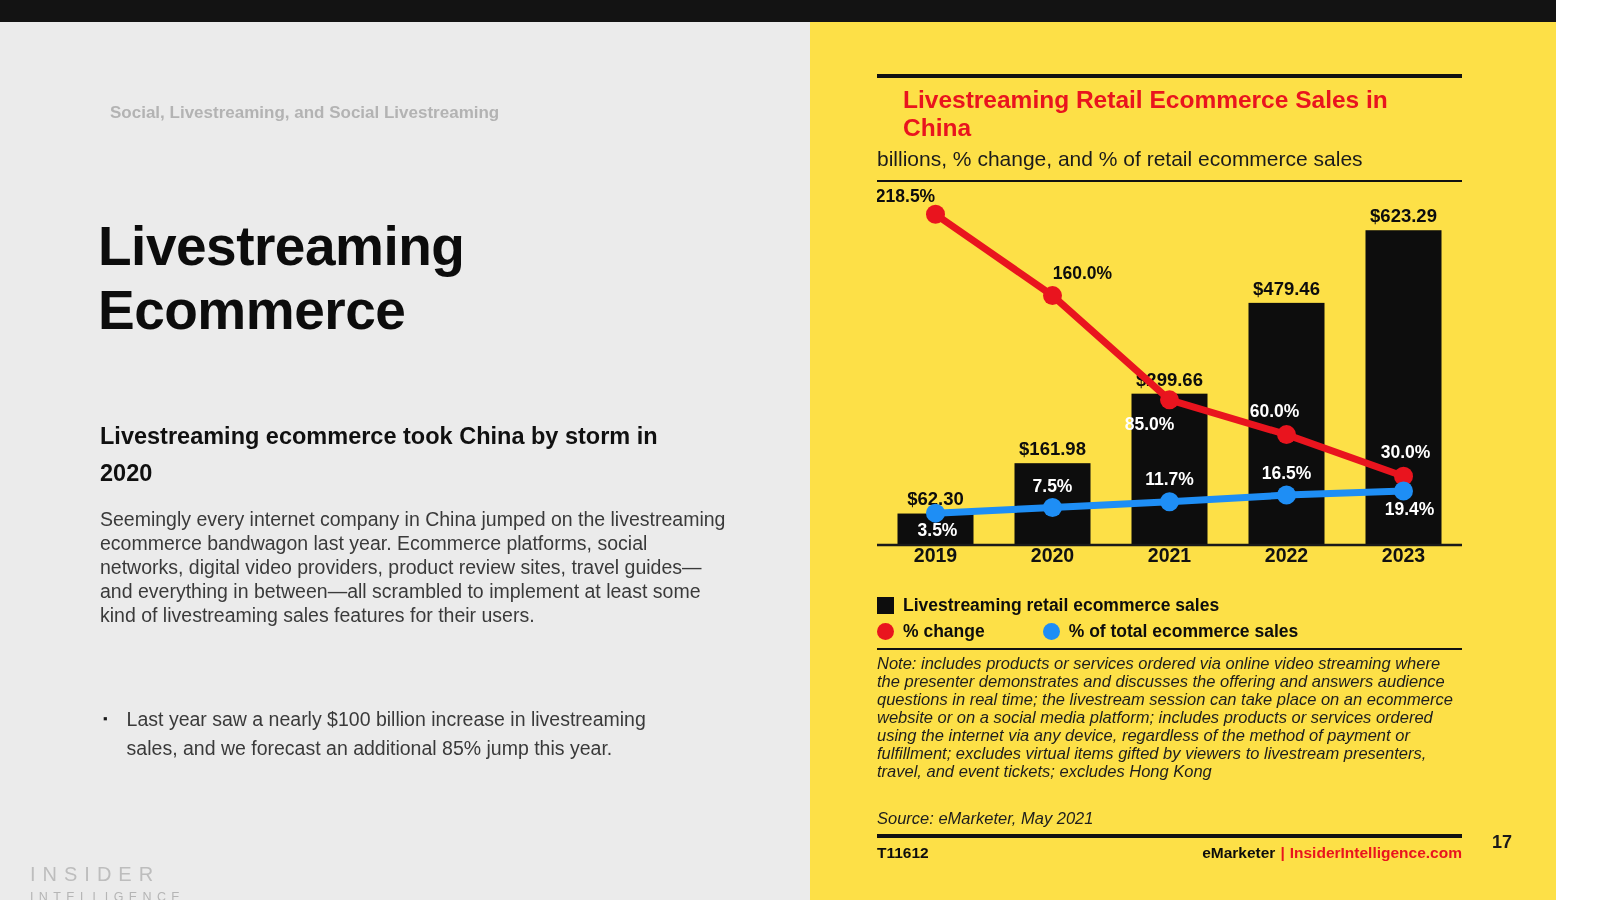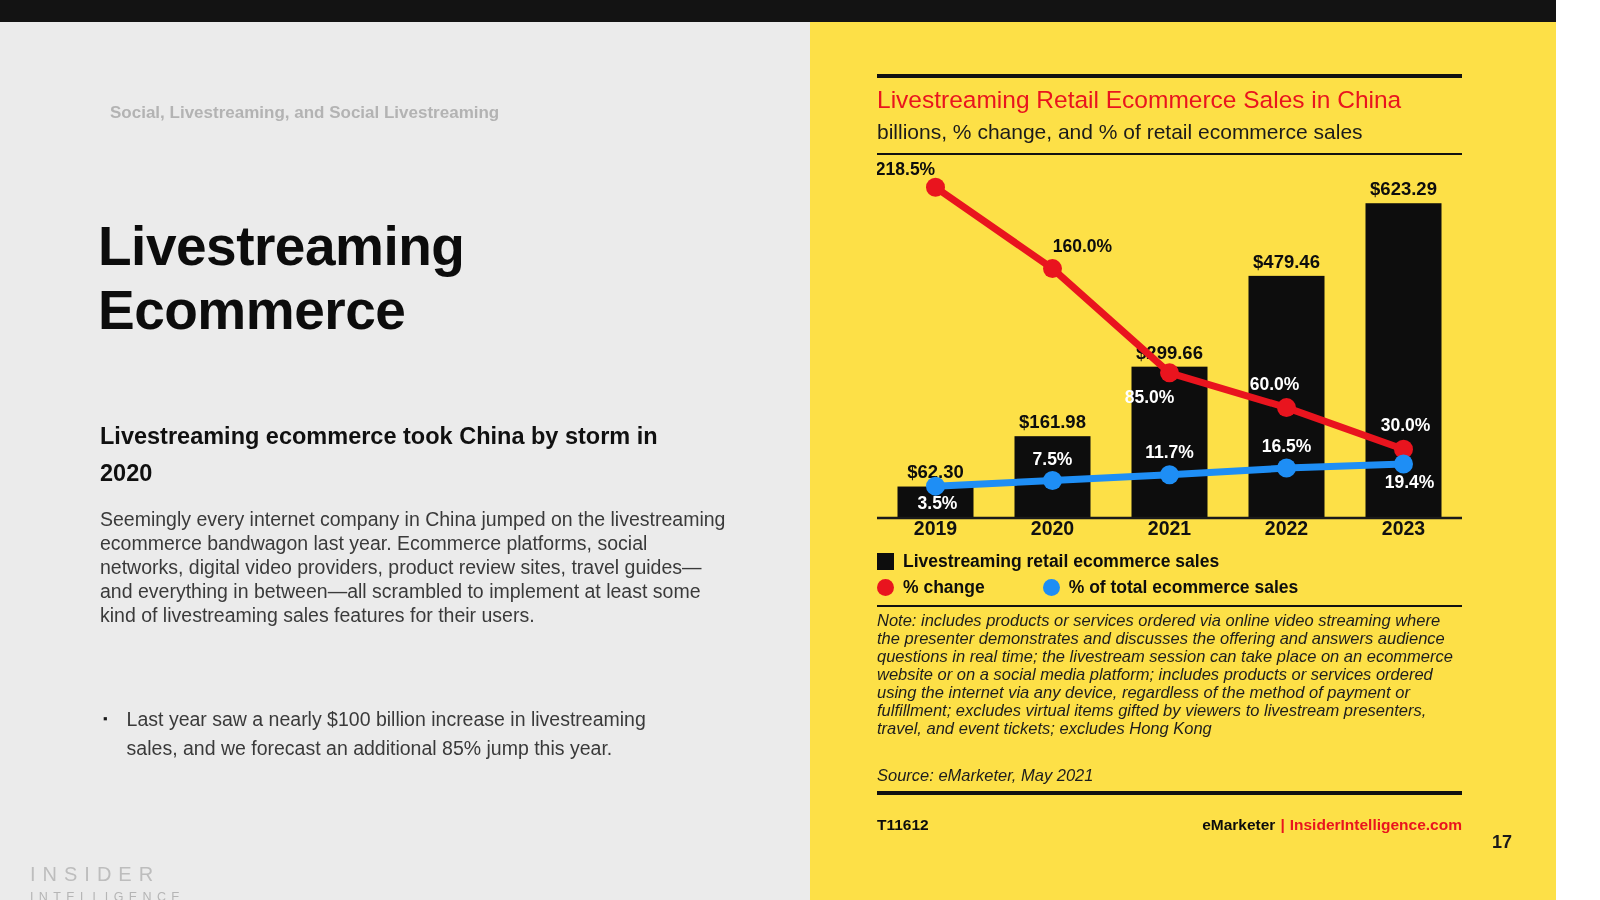--- a/index.html
+++ b/index.html
@@ -22,38 +22,38 @@
   .logo-line1{font-size:20px;letter-spacing:7px;}
   .logo-line2{font-size:12.5px;letter-spacing:5.4px;margin-top:4px;color:#b5b5b5;}
   
   .strip-black{position:absolute;left:1577px;top:0;width:23px;height:413px;background:#131313;}
   .strip-gray{position:absolute;left:1577px;top:413px;width:23px;height:350px;background:#f3f3f3;}
   .strip-red{position:absolute;left:1577px;top:763px;width:23px;height:137px;background:#e8121f;}
   
   .chart{position:absolute;left:877px;top:74px;width:585px;}
   .rule-thick{height:4px;background:#111;}
   .rule-thin{height:2px;background:#111;}
-  .chart-title{color:#e9141e;font-size:24.5px;font-weight:400;line-height:27.5px;margin-top:8px;}
+  .chart-title{color:#e9141e;font-size:24.5px;font-weight:700;line-height:27.5px;margin-top:8px;margin-left:26px;}
   .chart-subtitle{font-size:21px;color:#1b1b1b;margin-top:6px;margin-bottom:9px;}
   svg.plot{display:block;margin-top:5px;}
   svg.plot text{font-family:"Liberation Sans",sans-serif;}
   .sv-dollar{font-size:18.5px;font-weight:700;fill:#0d0d0d;}
   .sv-pct{font-size:17.5px;font-weight:700;}
   .sv-year{font-size:19.5px;font-weight:700;fill:#111;}
-  .legend{margin-top:4px;}
+  .legend{margin-top:20px;}
   .legend-row{display:flex;align-items:center;height:26px;}
   .legend-item{display:inline-flex;align-items:center;font-weight:700;font-size:17.5px;color:#0d0d0d;}
   .legend-item + .legend-item{margin-left:58px;}
   .swatch{width:17px;height:17px;margin-right:9px;flex:0 0 auto;}
   .swatch.circle{border-radius:50%;}
   .legend + .rule-thin{margin-top:4px;}
   .note{font-style:italic;font-size:16.5px;line-height:18px;color:#1d1d1d;margin-top:4px;}
   .note .src{display:block;margin-top:29px;}
   .chart-footer-rule{height:4px;background:#111;margin-top:7px;}
-  .chart-footer{display:flex;justify-content:space-between;align-items:center;margin-top:21px;
+  .chart-footer{display:flex;justify-content:space-between;align-items:center;margin-top:6px;
                 font-weight:700;font-size:15.5px;}
   .brand-black{color:#0d0d0d;}
   .brand-red{color:#e9141e;}
   .brand-sep{color:#e9141e;margin:0 5px;}
   .page-number{position:absolute;left:1492px;top:832px;font-size:18px;font-weight:700;color:#1a1a1a;}
 </style>
 </head>
 <body>
 
 <div class="slide">

